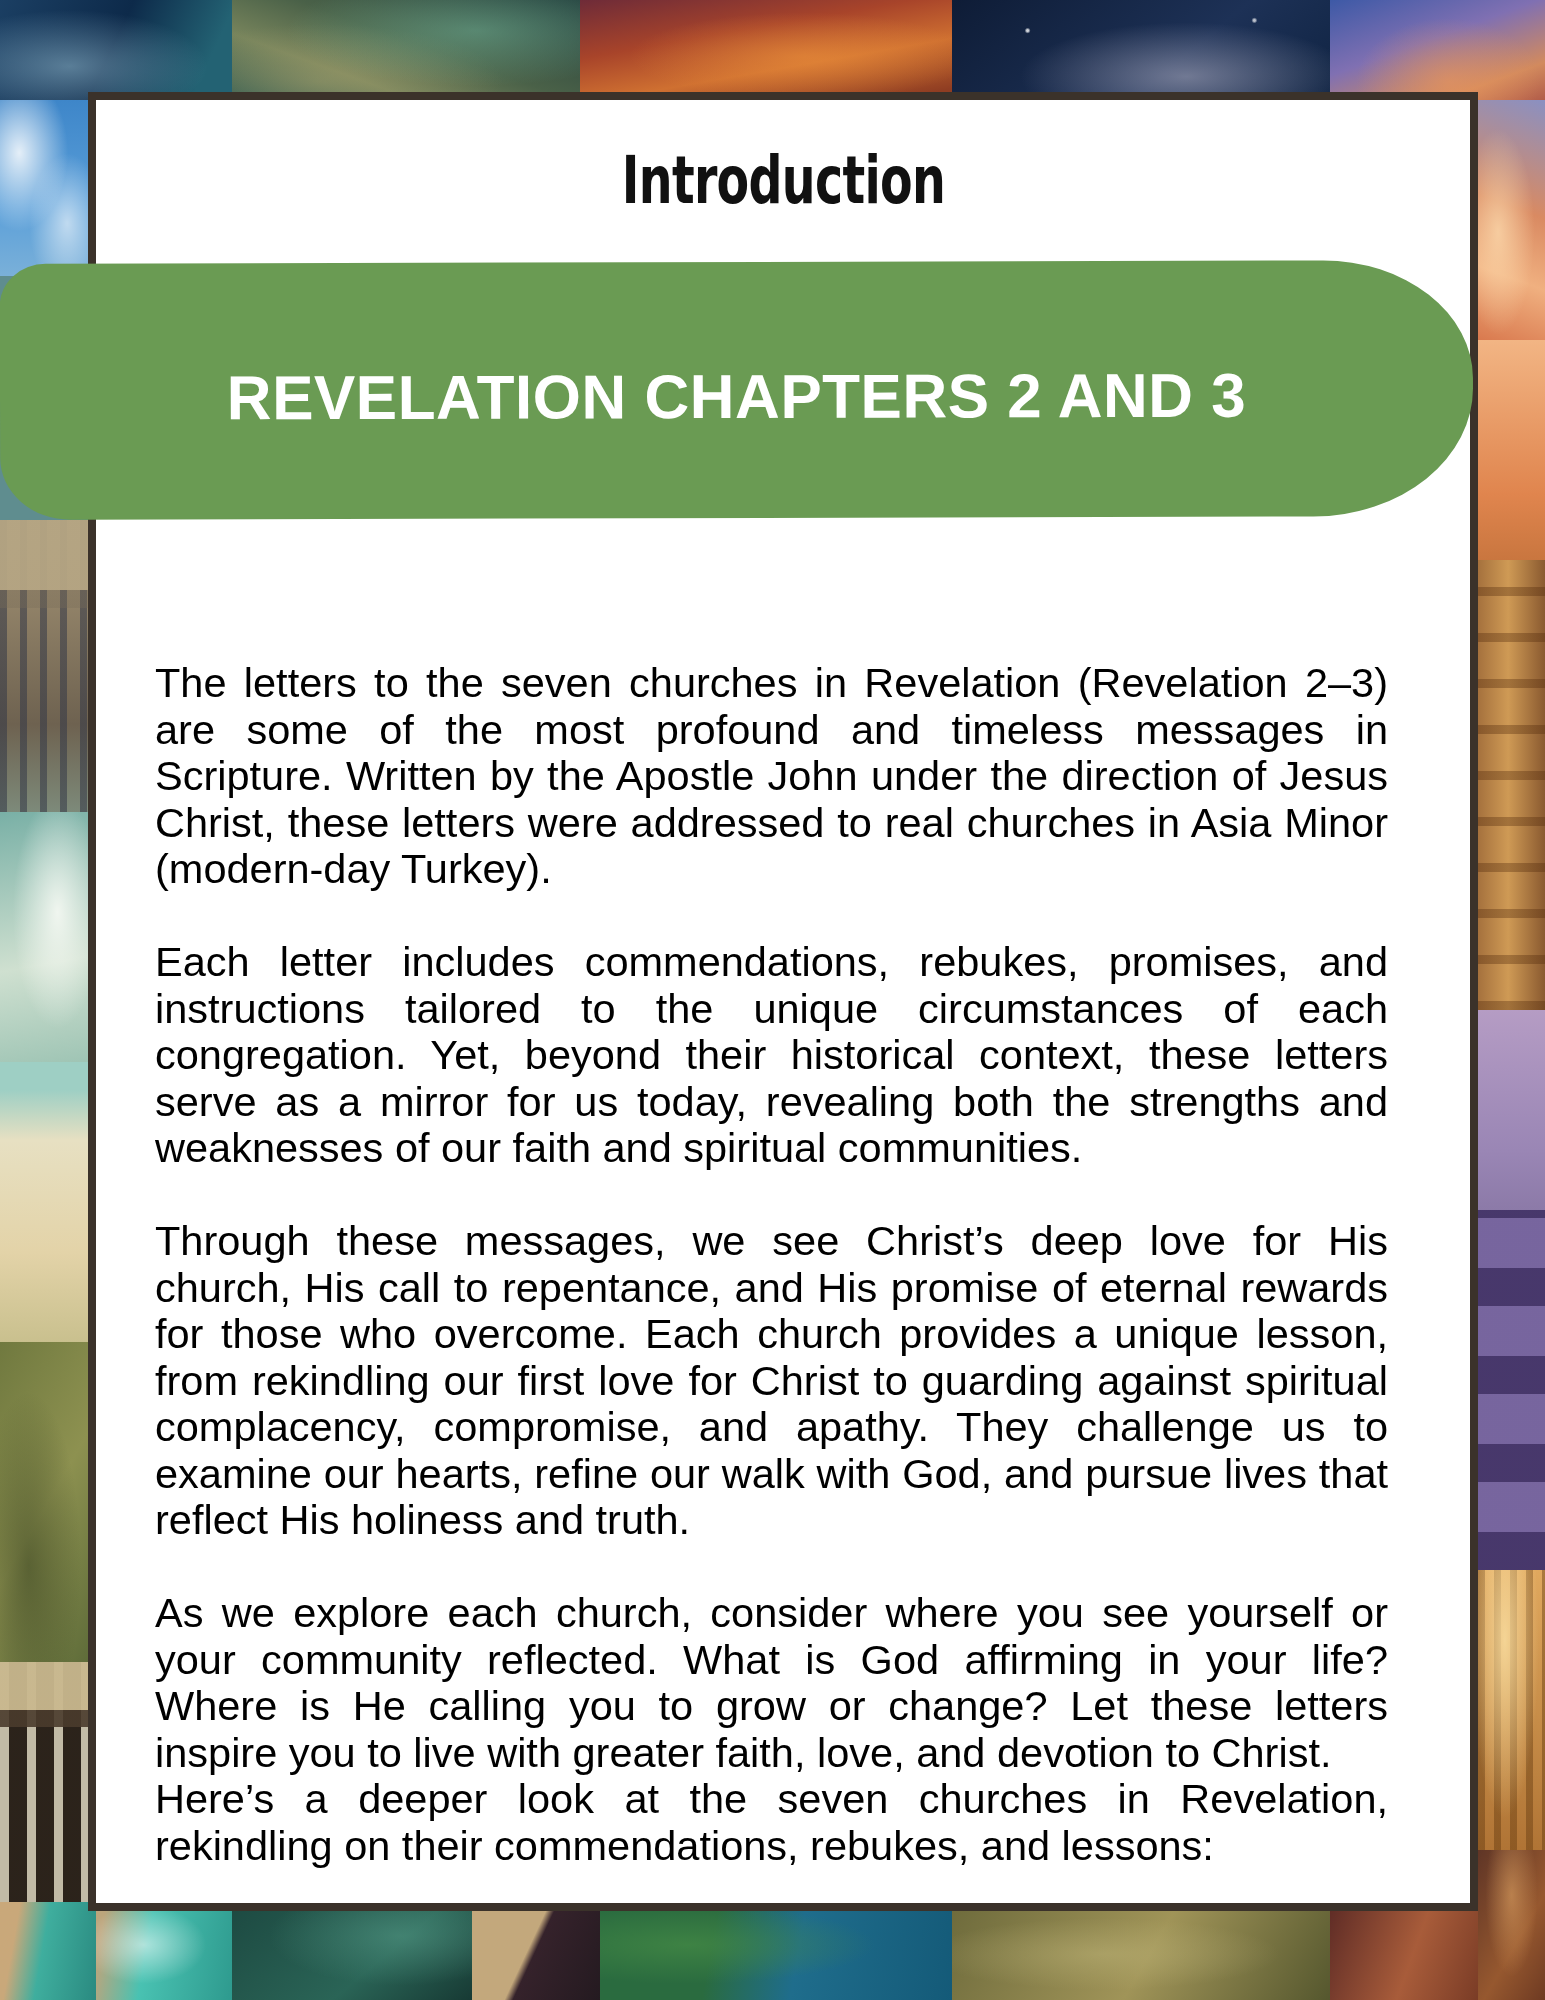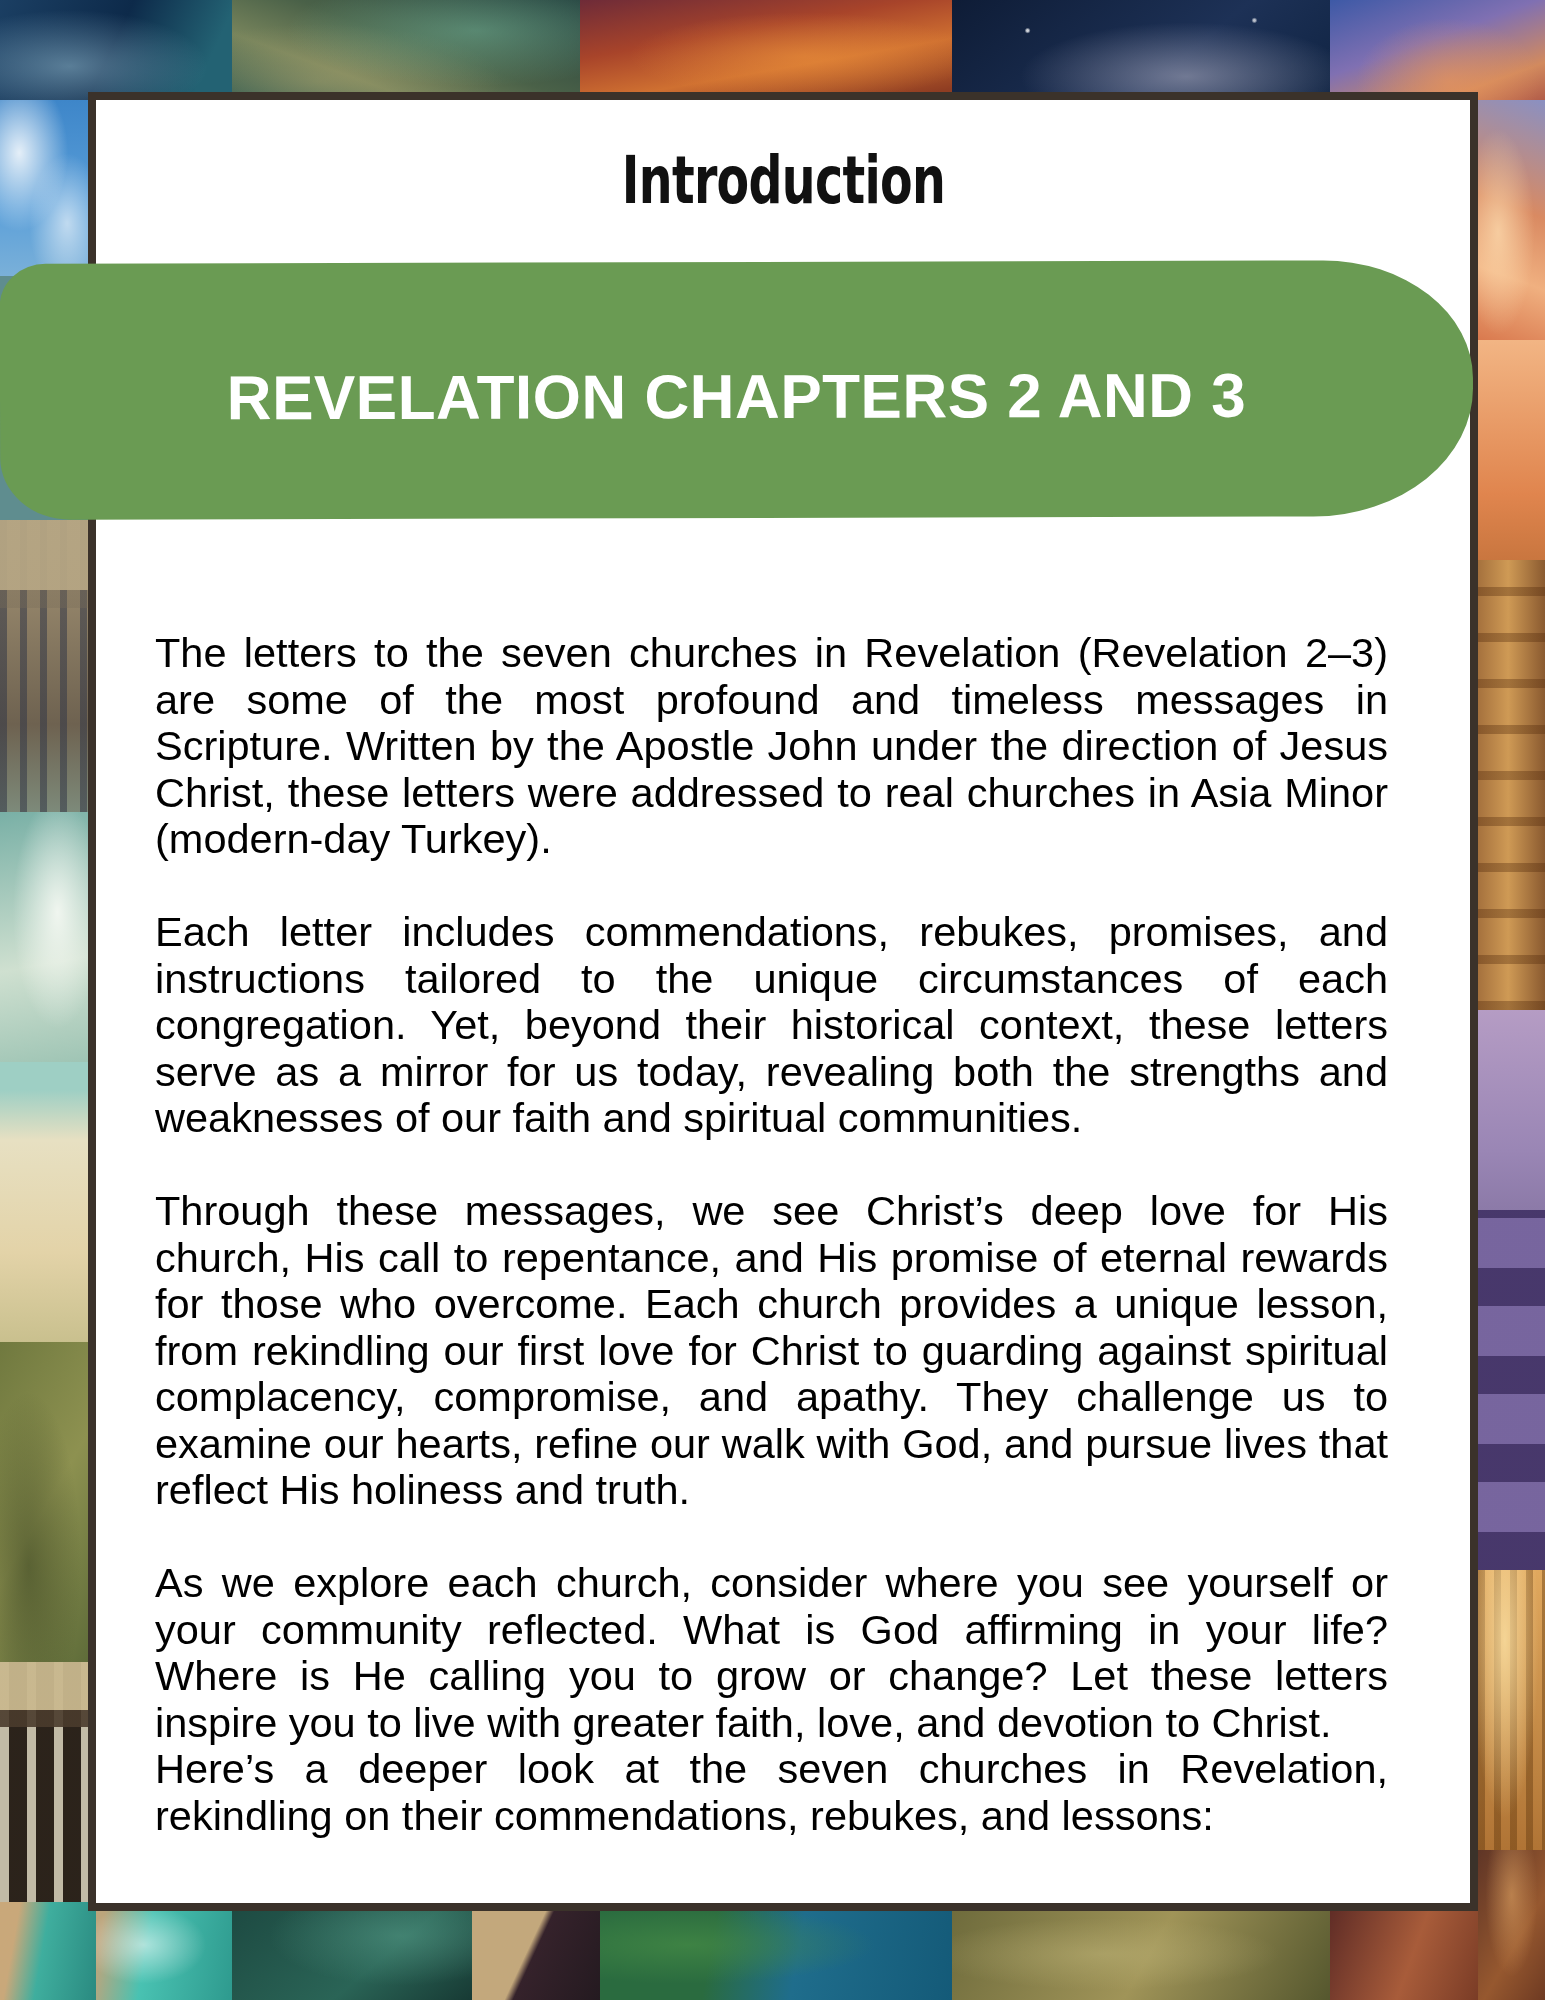--- a/index.html
+++ b/index.html
@@ -141,21 +141,21 @@
     font-family: "Liberation Sans", sans-serif;
     font-weight: 700;
     font-size: 62px;
     letter-spacing: 0.5px;
     color: #ffffff;
     white-space: nowrap;
   }
 
   .body-text {
     position: absolute;
-    left: 155px; top: 630px;
+    left: 155px; top: 660px;
     width: 1233px;
     z-index: 4;
     font-family: "Liberation Sans", sans-serif;
     font-size: 41.5px;
     line-height: 46.5px;
     color: #000000;
     text-align: justify;
   }
   .body-text p { margin: 46.5px 0 0 0; }
   .body-text p.first { margin-top: 0; }

